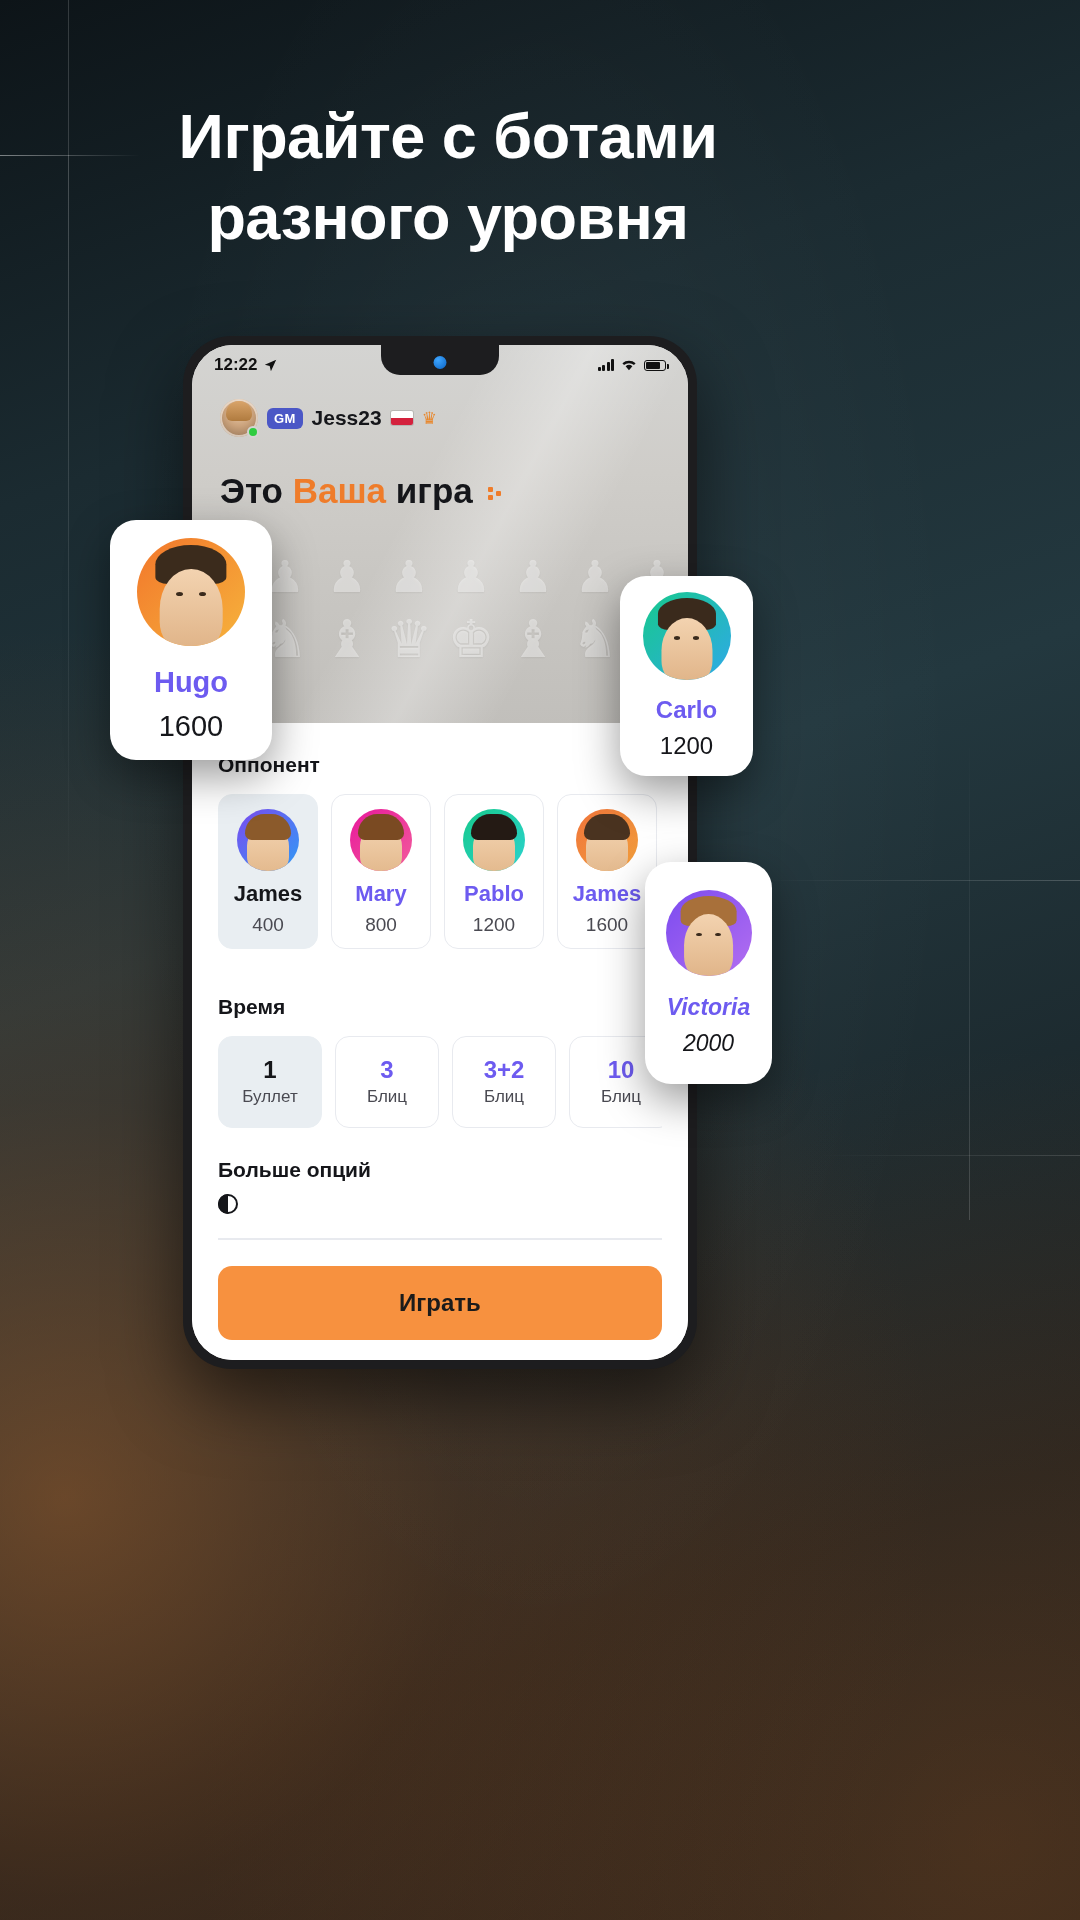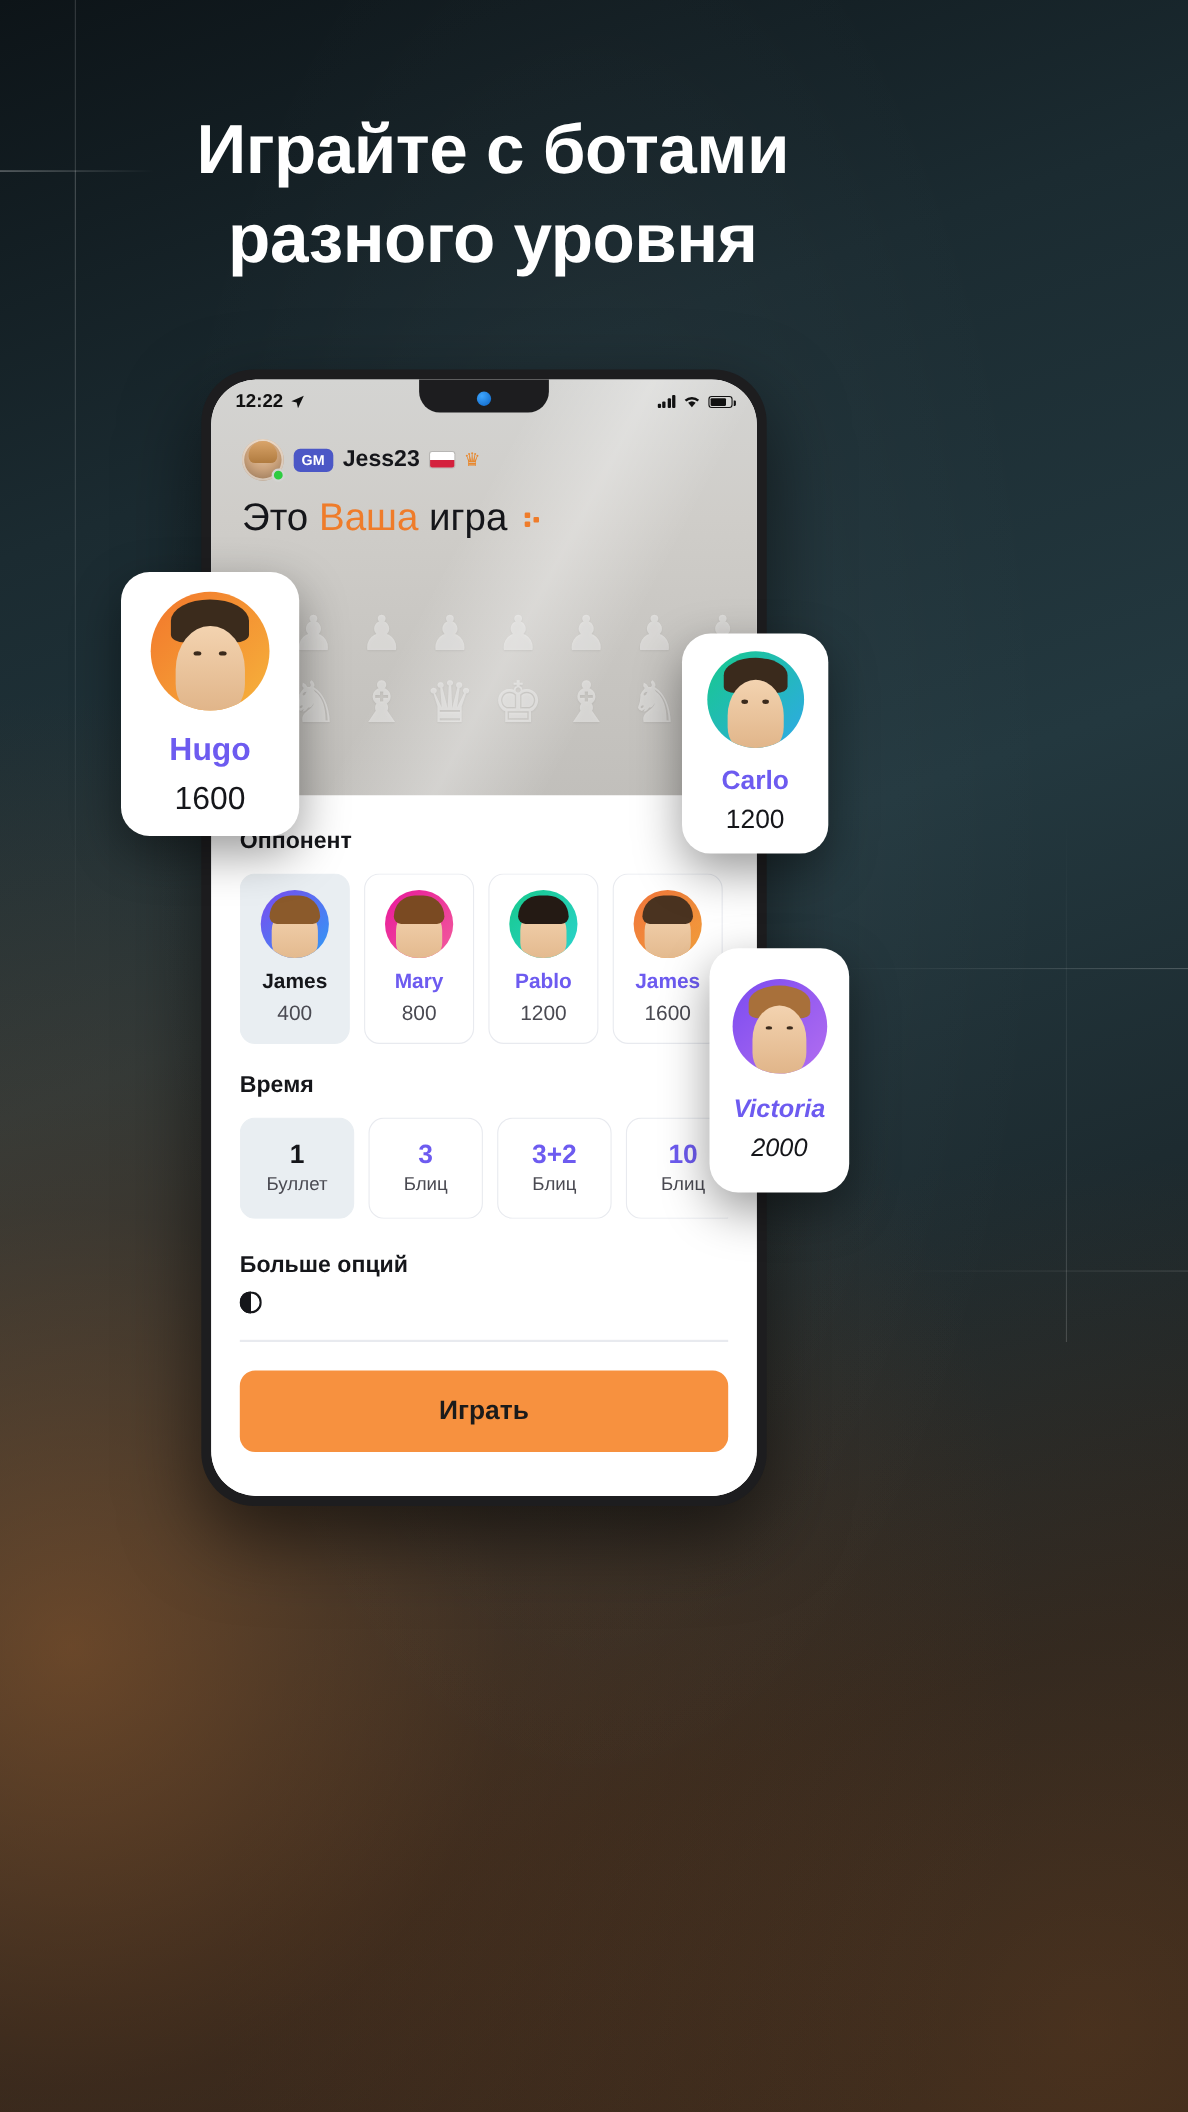--- a/index.html
+++ b/index.html
@@ -129,22 +129,22 @@
   .uname{ font-size:21px; font-weight:bold; color:#15161a; }
   .flag{
     width:22px;height:14px;border-radius:2px;overflow:hidden;
     background:linear-gradient(180deg,#ffffff 0 50%, #d4213d 50% 100%);
     box-shadow:0 0 0 1px rgba(0,0,0,0.12);
   }
   .crown{ color:#e8882e; font-size:17px; line-height:1; }
 
   
   .game-title{
-    position:absolute; left:28px; top:106px; z-index:5;
-    font-size:35px; font-weight:normal; color:#15161a; white-space:nowrap;text-align:right;
+    position:absolute; left:28px; top:126px; z-index:5;
+    font-size:35px; font-weight:bold; color:#15161a; white-space:nowrap;text-align:right;
   }
   .game-title .hl{ color:#ef7c2a; }
   .dots{
     display:inline-block; vertical-align:middle; margin-left:6px;
     width:14px;height:14px;position:relative;
   }
   .dots i{ position:absolute; width:5px;height:5px;background:#ef7c2a;border-radius:1px;}
   .dots i:nth-child(1){left:0;top:0;}
   .dots i:nth-child(2){left:8px;top:4px;}
   .dots i:nth-child(3){left:0;top:8px;}
@@ -189,21 +189,21 @@
   }
   .opp-av .face{
     position:absolute; left:50%; bottom:-2px; transform:translateX(-50%);
     width:42px; height:48px; border-radius:21px 21px 16px 16px;
     background:linear-gradient(180deg,#f3d3b0,#e3b98d);
   }
   .opp-av .hair{
     position:absolute; left:50%; top:5px; transform:translateX(-50%);
     width:46px; height:26px; border-radius:23px 23px 8px 8px;
   }
-  .opp-name{ font-size:19px; font-weight:bold; color:#6d5bf0; line-height:1; }
+  .opp-name{ font-size:22px; font-weight:bold; color:#6d5bf0; line-height:1; }
   .opp-card.sel .opp-name{ color:#15161a; }
   .opp-rating{ font-size:19px; color:#4a4a52; margin-top:9px; }
 
   .time-card{
     flex:0 0 auto; width:104px; height:92px;
     border-radius:14px; border:1.5px solid #e8eaef; background:#fff;
     display:flex; flex-direction:column; align-items:center; justify-content:center;
     gap:5px;
   }
   .time-card.sel{ background:#e9eef2; border-color:#e9eef2; }
@@ -396,21 +396,21 @@
           <div class="opp-card">
             <div class="opp-av" style="background:linear-gradient(135deg,#f0743a,#f2a03c)">
               <div class="face"></div>
               <div class="hair" style="background:#4a3320"></div>
             </div>
             <div class="opp-name">James</div>
             <div class="opp-rating">1600</div>
           </div>
         </div>
 
-      <div class="sec-title" style="margin-top:26px">Время</div>
+      <div class="sec-title" style="margin-top:46px">Время</div>
       <div class="row-scroll" id="time-row">
           <div class="time-card sel">
             <div class="time-val">1</div>
             <div class="time-lbl">Буллет</div>
           </div>
           <div class="time-card">
             <div class="time-val">3</div>
             <div class="time-lbl">Блиц</div>
           </div>
           <div class="time-card">

